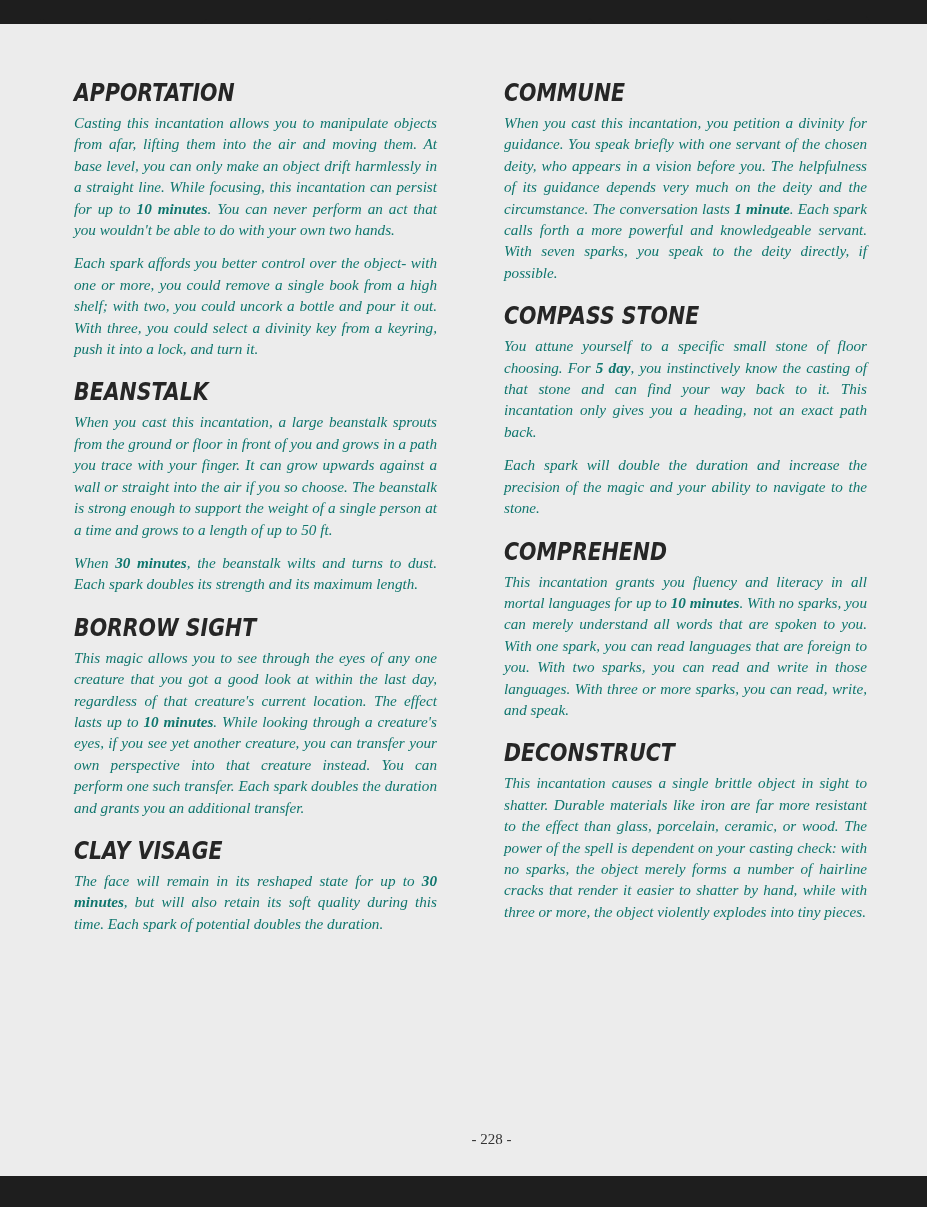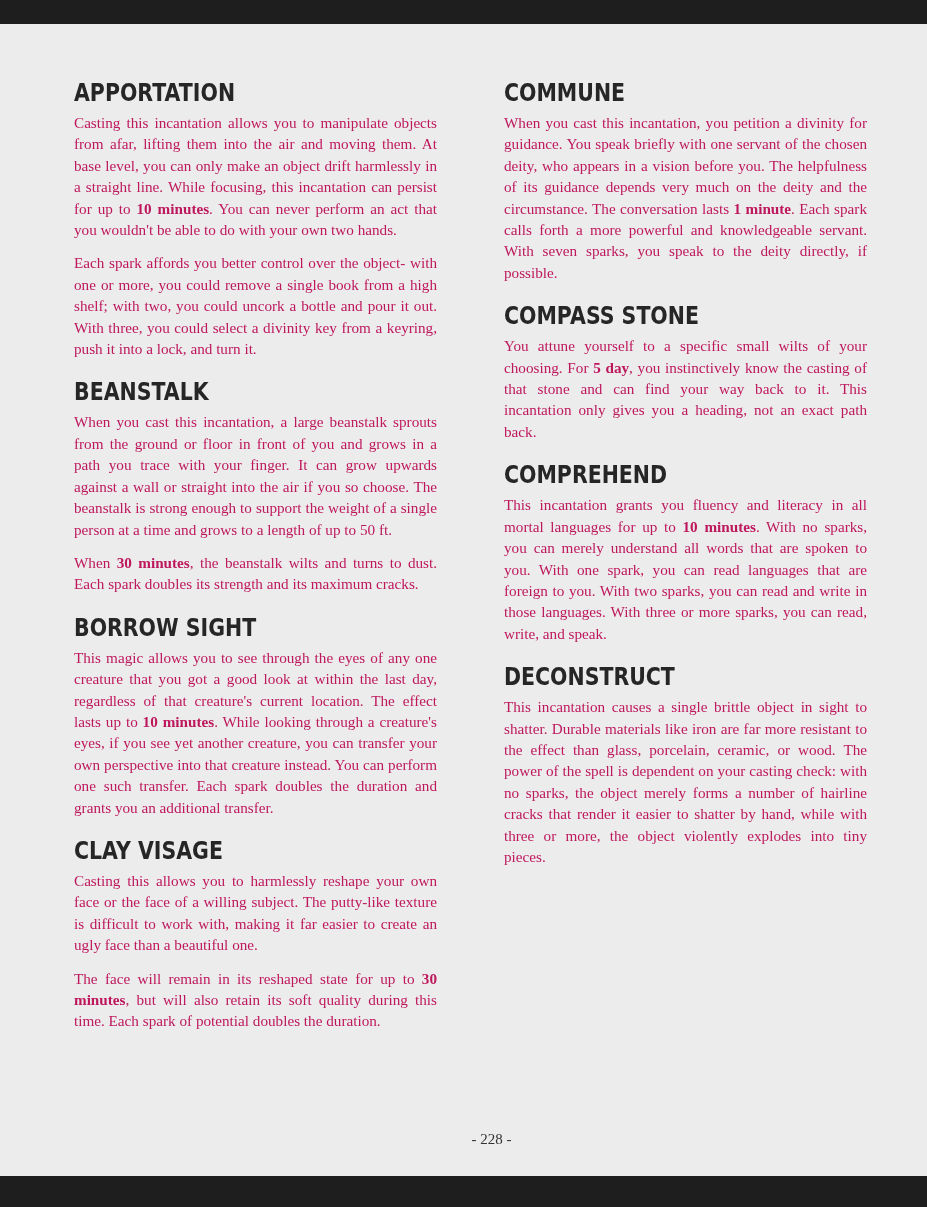--- a/index.html
+++ b/index.html
@@ -10,21 +10,21 @@
     color: #2a2a2a;
   }
   .band-top, .band-bottom {
     position: absolute; left: 0; width: 927px; background: #1e1e1e;
   }
   .band-top { top: 0; height: 24px; }
   .band-bottom { top: 1176px; height: 31px; }
   .torn-top { position: absolute; top: 16px; left: 0; }
   .torn-bottom { position: absolute; top: 1170px; left: 0; }
 
-  .col { position: absolute; top: 78px; width: 363px; }
+  .col { position: absolute; top: 78px; width: 363px; font-style: italic; }
   .col-left { left: 74px; }
   .col-right { left: 504px; }
 
   .entry { margin: 0 0 18px 0; }
   .entry h2 {
     margin: 0 0 4px 0;
     font-family: "DejaVu Sans", sans-serif;
     font-weight: 900;
     font-size: 25px;
     letter-spacing: 0px;
@@ -32,21 +32,21 @@
     transform: scaleX(0.82);
     transform-origin: left center;
     line-height: 30px;
     white-space: nowrap;
   }
   .entry p {
     margin: 0 0 12px 0;
     font-size: 15.2px;
     line-height: 21.4px;
     text-align: justify;
-    color: #be185d;
+    color: #0f766e;
   }
   .entry p:last-child { margin-bottom: 0; }
   .entry p b { font-weight: bold; }
 
   .page-number {
     position: absolute; top: 1131px; left: 0; width: 927px;
     text-align: center; font-size: 15px; color: #333; padding-left: 28px;
   }
 </style>
 </head>
@@ -59,40 +59,40 @@
 
 <div class="col col-left" id="col-left">
     <section class="entry">
       <h2>APPORTATION</h2>
       <p><span>Casting this incantation allows you to manipulate objects from afar, lifting them into the air and moving them. At base level, you can only make an object drift harmlessly in a straight line. While focusing, this incantation can persist for up to </span><b>10 minutes</b><span>. You can never perform an act that you wouldn't be able to do with your own two hands.</span></p>
       <p><span>Each spark affords you better control over the object- with one or more, you could remove a single book from a high shelf; with two, you could uncork a bottle and pour it out. With three, you could select a divinity key from a keyring, push it into a lock, and turn it.</span></p>
     </section>
     <section class="entry">
       <h2>BEANSTALK</h2>
       <p><span>When you cast this incantation, a large beanstalk sprouts from the ground or floor in front of you and grows in a path you trace with your finger. It can grow upwards against a wall or straight into the air if you so choose. The beanstalk is strong enough to support the weight of a single person at a time and grows to a length of up to 50 ft.</span></p>
-      <p><span>When </span><b>30 minutes</b><span>, the beanstalk wilts and turns to dust. Each spark doubles its strength and its maximum cracks.</span></p>
+      <p><span>When </span><b>30 minutes</b><span>, the beanstalk wilts and turns to dust. Each spark doubles its strength and its maximum length.</span></p>
     </section>
     <section class="entry">
       <h2>BORROW SIGHT</h2>
       <p><span>This magic allows you to see through the eyes of any one creature that you got a good look at within the last day, regardless of that creature's current location. The effect lasts up to </span><b>10 minutes</b><span>. While looking through a creature's eyes, if you see yet another creature, you can transfer your own perspective into that creature instead. You can perform one such transfer. Each spark doubles the duration and grants you an additional transfer.</span></p>
     </section>
     <section class="entry">
       <h2>CLAY VISAGE</h2>
-      <p><span>Casting this allows you to harmlessly reshape your own face or the face of a willing subject. The putty-like texture is difficult to work with, making it far easier to create an ugly face than a beautiful one.</span></p>
       <p><span>The face will remain in its reshaped state for up to </span><b>30 minutes</b><span>, but will also retain its soft quality during this time. Each spark of potential doubles the duration.</span></p>
     </section>
   </div>
 <div class="col col-right" id="col-right">
     <section class="entry">
       <h2>COMMUNE</h2>
       <p><span>When you cast this incantation, you petition a divinity for guidance. You speak briefly with one servant of the chosen deity, who appears in a vision before you. The helpfulness of its guidance depends very much on the deity and the circumstance. The conversation lasts </span><b>1 minute</b><span>. Each spark calls forth a more powerful and knowledgeable servant. With seven sparks, you speak to the deity directly, if possible.</span></p>
     </section>
     <section class="entry">
       <h2>COMPASS STONE</h2>
-      <p><span>You attune yourself to a specific small wilts of your choosing. For </span><b>5 day</b><span>, you instinctively know the casting of that stone and can find your way back to it. This incantation only gives you a heading, not an exact path back.</span></p>
+      <p><span>You attune yourself to a specific small stone of floor choosing. For </span><b>5 day</b><span>, you instinctively know the casting of that stone and can find your way back to it. This incantation only gives you a heading, not an exact path back.</span></p>
+      <p><span>Each spark will double the duration and increase the precision of the magic and your ability to navigate to the stone.</span></p>
     </section>
     <section class="entry">
       <h2>COMPREHEND</h2>
       <p><span>This incantation grants you fluency and literacy in all mortal languages for up to </span><b>10 minutes</b><span>. With no sparks, you can merely understand all words that are spoken to you. With one spark, you can read languages that are foreign to you. With two sparks, you can read and write in those languages. With three or more sparks, you can read, write, and speak.</span></p>
     </section>
     <section class="entry">
       <h2>DECONSTRUCT</h2>
       <p><span>This incantation causes a single brittle object in sight to shatter. Durable materials like iron are far more resistant to the effect than glass, porcelain, ceramic, or wood. The power of the spell is dependent on your casting check: with no sparks, the object merely forms a number of hairline cracks that render it easier to shatter by hand, while with three or more, the object violently explodes into tiny pieces.</span></p>
     </section>
   </div>

